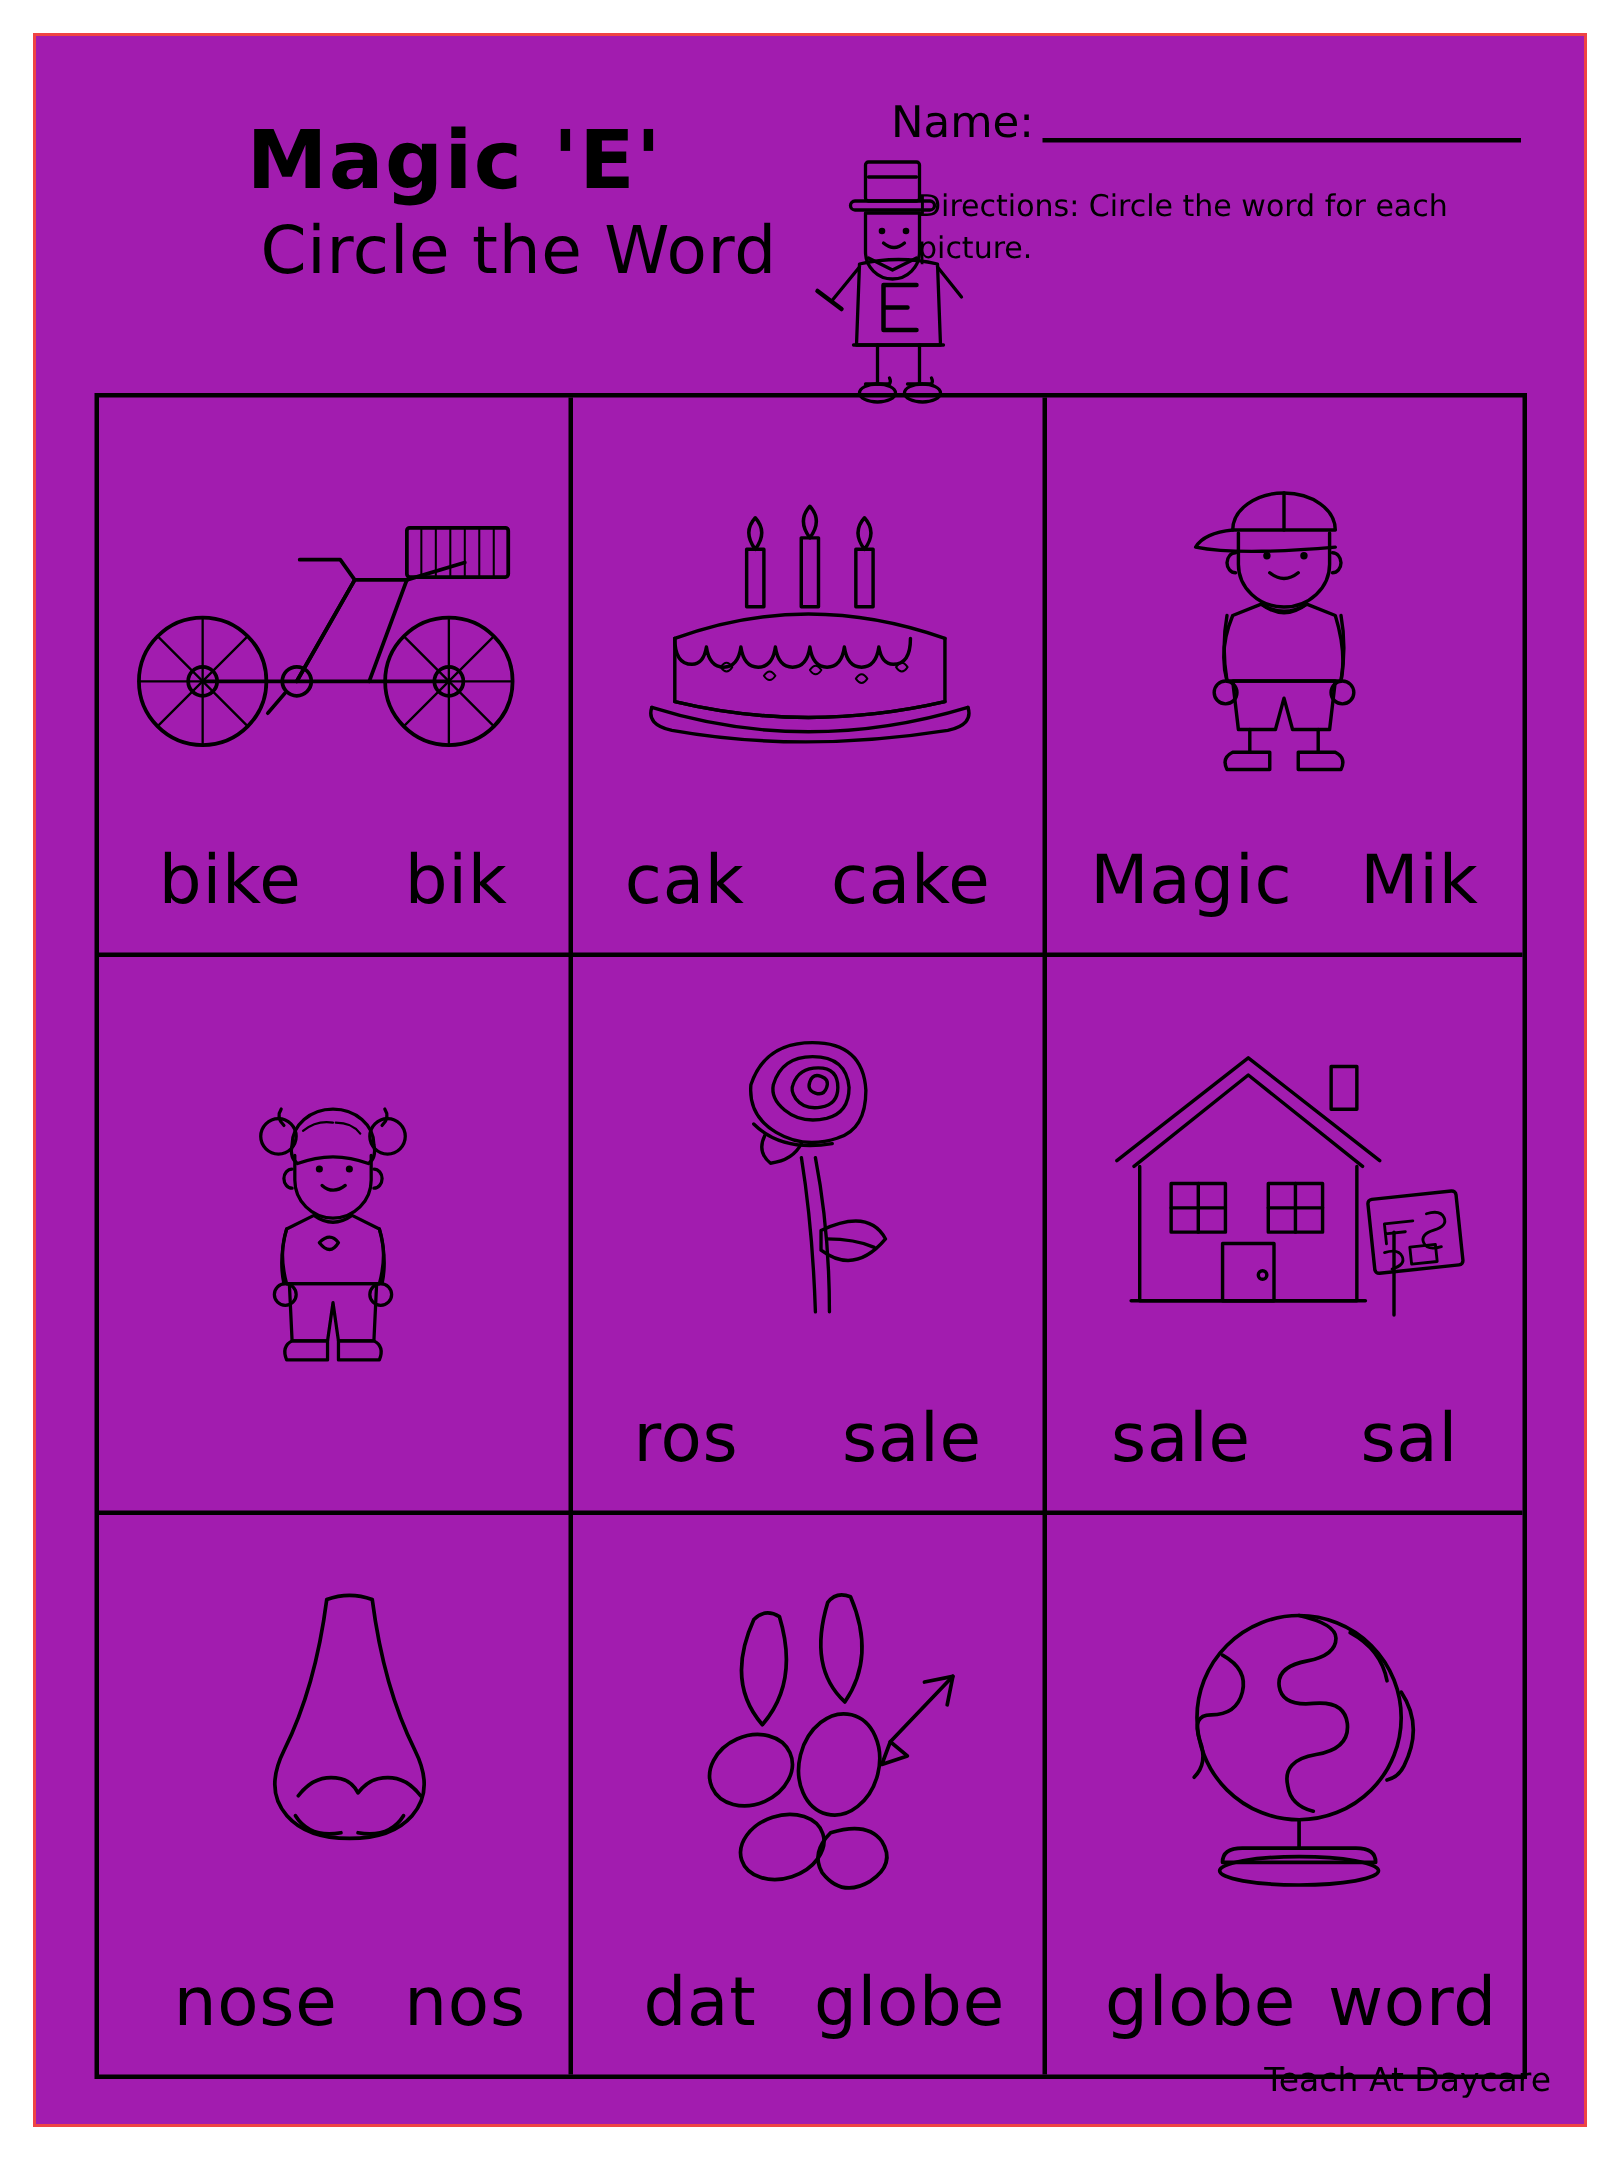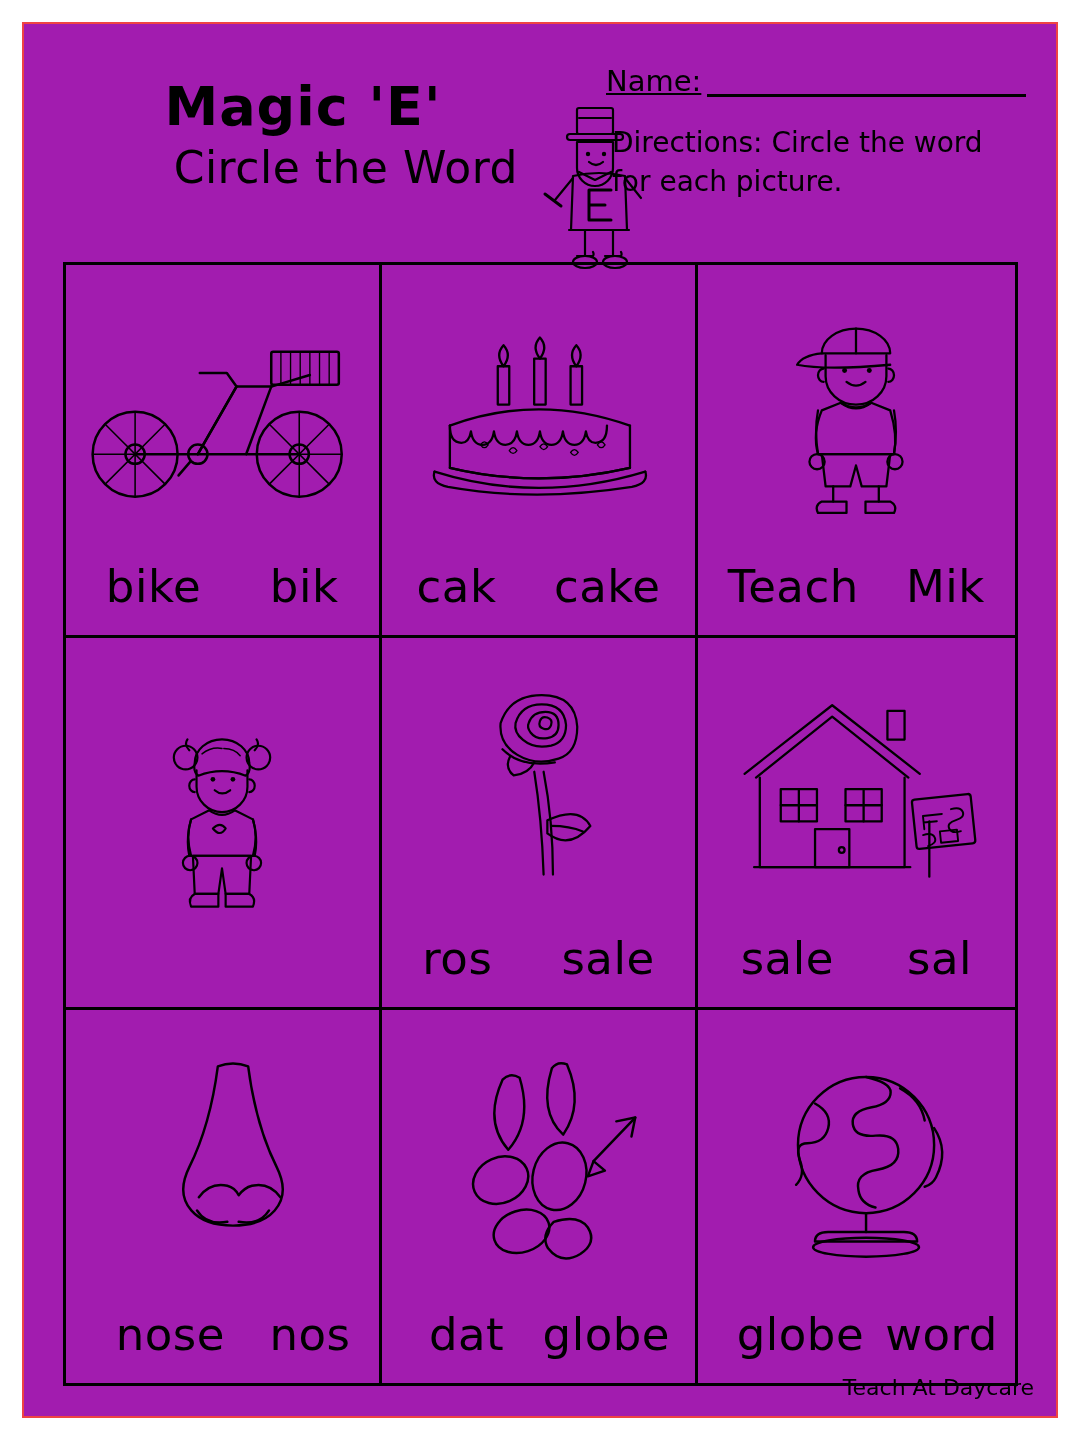--- a/index.html
+++ b/index.html
@@ -64,45 +64,44 @@
   .mascot {
     position: absolute;
     left: 497px;
     top: 62px;
     width: 120px;
     height: 178px;
   }
 
   .name-row {
     position: absolute;
-    right: 12px;
+    right: 24px;
     top: 24px;
     width: 420px;
     display: flex;
-    align-items: center;
+    align-items: flex-start;
     gap: 6px;
-    text-decoration: underline;
   }
   .name-label {
     font-size: 29px;
     font-family: "DejaVu Sans", sans-serif;
     white-space: nowrap;
   }
   .name-line {
     flex: 1;
     border-bottom: 3px solid #000;
     height: 28px;
   }
 
   .directions {
     position: absolute;
     right: 14px;
     top: 84px;
     width: 412px;
-    font-size: 28px;
+    font-size: 20px;
     line-height: 1.38;
     font-family: "DejaVu Sans", sans-serif;
   }
 
   
   .grid {
     position: relative;
     width: 955px;
     margin: 0 auto;
     border: 3px solid #000;
@@ -314,21 +313,21 @@
 
             <path d="M44 144 h72 l-4 34 h-26 l-6 -22 l-6 22 h-26z"></path>
 
             <path d="M56 178 v16 M104 178 v16"></path>
 
             <path d="M44 194 h26 v12 h-30 q-4 -8 4 -12z"></path>
             <path d="M116 194 h-26 v12 h30 q4 -8 -4 -12z"></path>
           </svg>
         </div>
         <div class="words">
-          <span class="word">Teach</span>
+          <span class="word">Magic</span>
           <span class="word">Mik</span>
         </div>
       </div>
 
       <div class="cell">
         <div class="art">
           <svg viewBox="0 0 160 220" width="146" height="200" fill="none" stroke="#000" stroke-width="2.4" stroke-linecap="round" stroke-linejoin="round">
 
             <circle cx="40" cy="38" r="13"></circle>
             <circle cx="120" cy="38" r="13"></circle>

